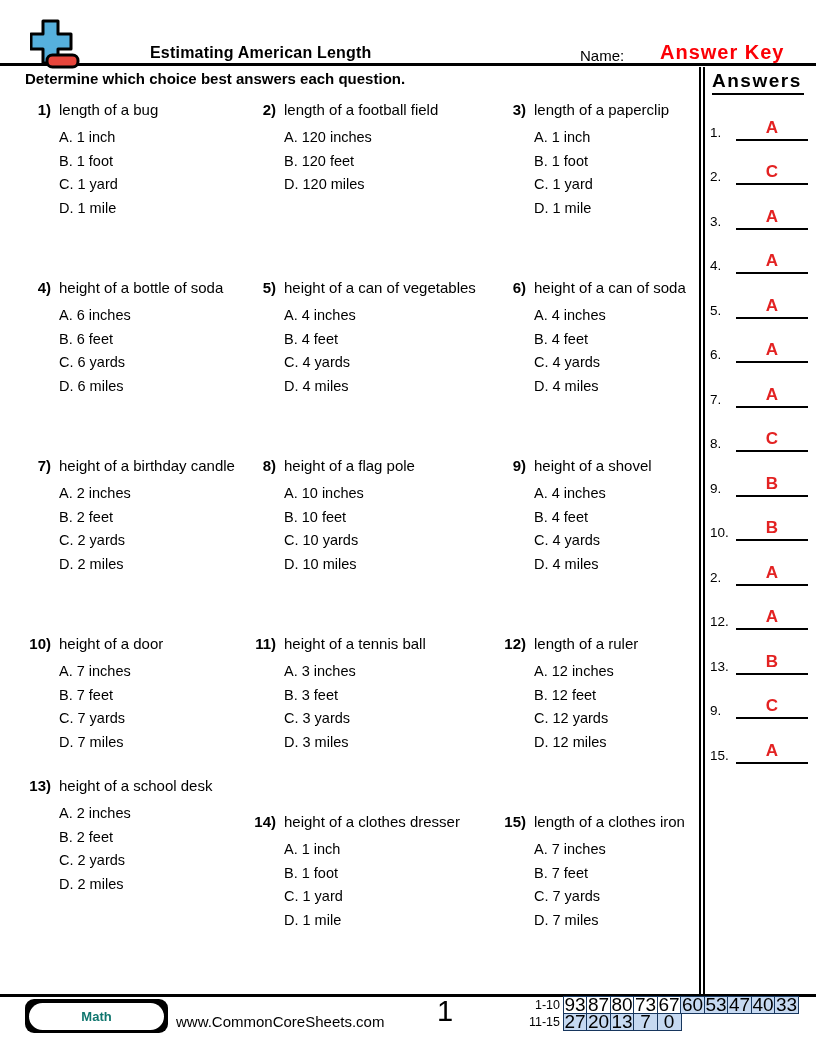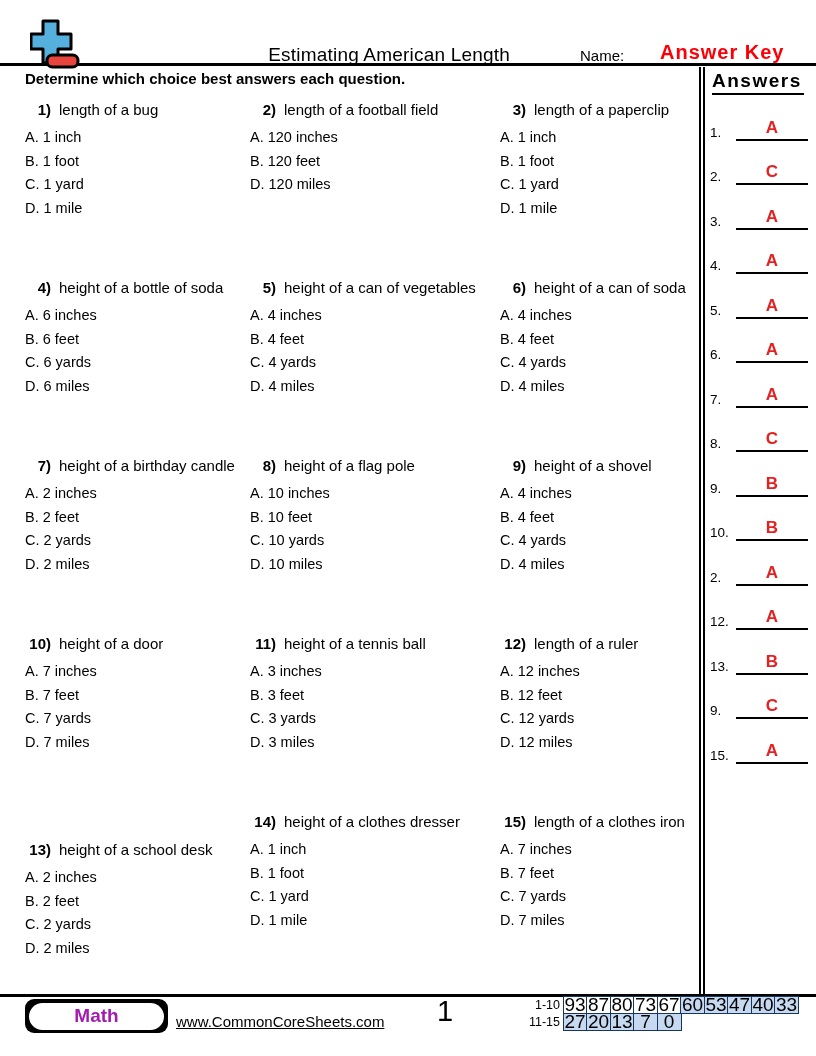--- a/index.html
+++ b/index.html
@@ -8,38 +8,38 @@
   .page {
     position:relative; width:816px; height:1056px; background:#fff;
     overflow:hidden;
   }
 
   
   .logo { position:absolute; left:30px; top:18px; z-index:2; }
   .logo-plus  { fill:var(--logo-blue); stroke:#000; stroke-width:3; stroke-linejoin:round; }
   .logo-minus { fill:var(--logo-red);  stroke:#000; stroke-width:3; stroke-linejoin:round; }
   .hdr-title {
-    position:absolute; left:150px; top:44px; width:360px; text-align:right;
-    font-size:19px; font-weight:400; letter-spacing:0.2px;
+    position:absolute; left:150px; top:44px; width:360px; text-align:left;
+    font-size:16px; font-weight:700; letter-spacing:0.2px;
   }
   .hdr-name-label { position:absolute; left:580px; top:47px; font-size:15px; }
   .hdr-name-value {
     position:absolute; left:660px; top:41px; font-size:20px; font-weight:bold;
     color:var(--key-red); letter-spacing:1px;
   }
   .hdr-rule { position:absolute; left:0; top:63px; width:816px; height:3px; background:#000; z-index:1; }
 
   .instruction { position:absolute; left:25px; top:70px; font-size:15px; font-weight:bold; }
 
   
   .q { position:absolute; }
   .q-head { font-size:15px; line-height:20px; margin-bottom:6px; display:flex; }
   .q-num  { display:inline-block; width:26px; text-align:right; font-weight:bold; margin-right:8px; flex:none; }
   .q-text { white-space:nowrap; }
-  .opt { font-size:14.5px; line-height:23.6px; white-space:nowrap; }
+  .opt { font-size:14.5px; line-height:23.6px; margin-left:34px; white-space:nowrap; }
 
   
   .answers-col {
     position:absolute; left:699px; top:67px; width:117px; height:928px;
     border-left:6px double #000;
   }
   .answers-heading {
     margin:3px 4px 0 7px; display:inline-block;
     font-size:19px; font-weight:bold; letter-spacing:1.5px;
     border-bottom:2.5px solid #000; padding:0 2px 1px 0;
@@ -53,23 +53,23 @@
     flex:1; border-bottom:2px solid #000; text-align:center;
     font-size:17px; font-weight:bold; color:var(--answer-red); line-height:22px;
   }
 
   
   .footer-rule { position:absolute; left:0; top:994px; width:816px; height:3px; background:#000; }
   .math-pill { position:absolute; left:25px; top:999px; width:143px; height:34px; background:#000; border-radius:9px; }
   .math-pill-inner {
     position:absolute; left:4px; right:4px; top:3.5px; bottom:3.5px; background:#fff; border-radius:999px;
     display:flex; align-items:center; justify-content:center;
-    font-size:19px; font-weight:bold; color:#a21caf;
-  }
-  .website { position:absolute; left:176px; top:1013px; font-size:15px;text-decoration:underline; }
+    font-size:13px; font-weight:bold; color:#0f766e;
+  }
+  .website { position:absolute; left:176px; top:1013px; font-size:15px; }
   .page-num { position:absolute; left:425px; top:995px; width:40px; text-align:center; font-size:29px; font-weight:500; }
 
   .score-table { position:absolute; left:528px; top:996px; }
   .score-row { display:flex; height:18px; }
   .score-label { width:36px; text-align:right; padding-right:4px; font-size:12.5px; line-height:18px; flex:none; }
   .score-cell {
     width:25px; flex:none; text-align:center; font-size:19px; line-height:15px;
     border:1.5px solid var(--cell-border); background:#fff; margin-left:-1.5px;
   }
   .score-row .score-cell:first-of-type { margin-left:0; }
@@ -208,21 +208,21 @@
     <div class="q-head">
         <span class="q-num">12)</span>
         <span class="q-text">length of a ruler</span>
       </div>
     <div class="opt">A. 12 inches</div>
     <div class="opt">B. 12 feet</div>
     <div class="opt">C. 12 yards</div>
     <div class="opt">D. 12 miles</div>
   </div>
 
-  <div class="q" style="top:840px;left:25px">
+  <div class="q" style="top:776px;left:25px">
     <div class="q-head">
         <span class="q-num">13)</span>
         <span class="q-text">height of a school desk</span>
       </div>
     <div class="opt">A. 2 inches</div>
     <div class="opt">B. 2 feet</div>
     <div class="opt">C. 2 yards</div>
     <div class="opt">D. 2 miles</div>
   </div>
   <div class="q" style="top:812px;left:250px">

